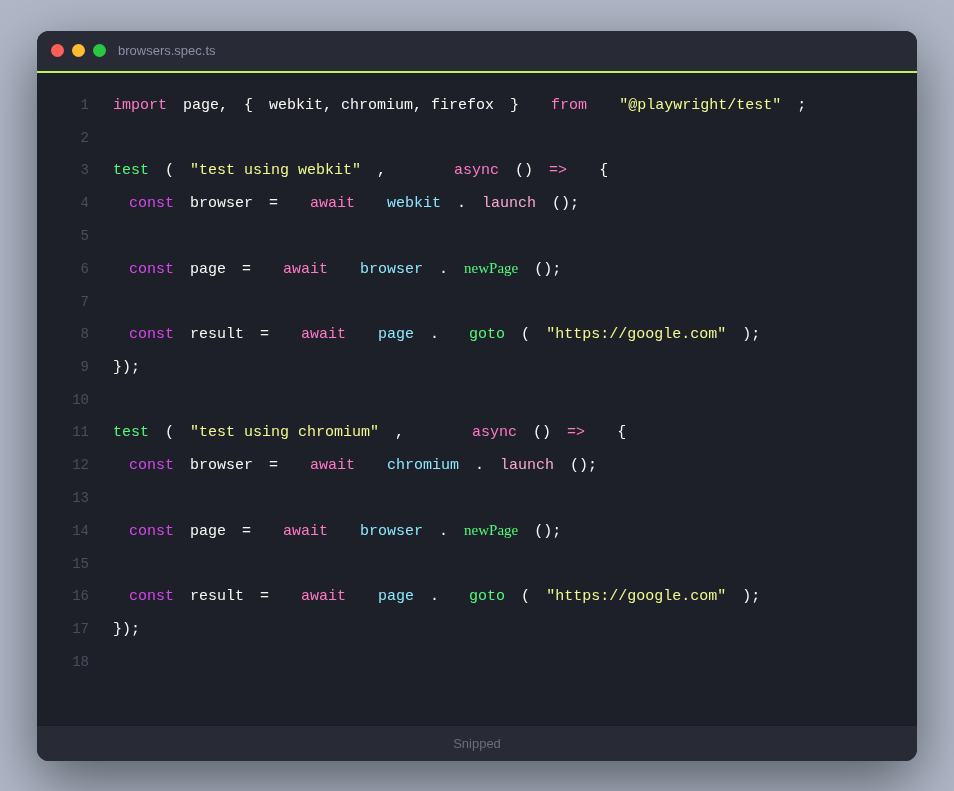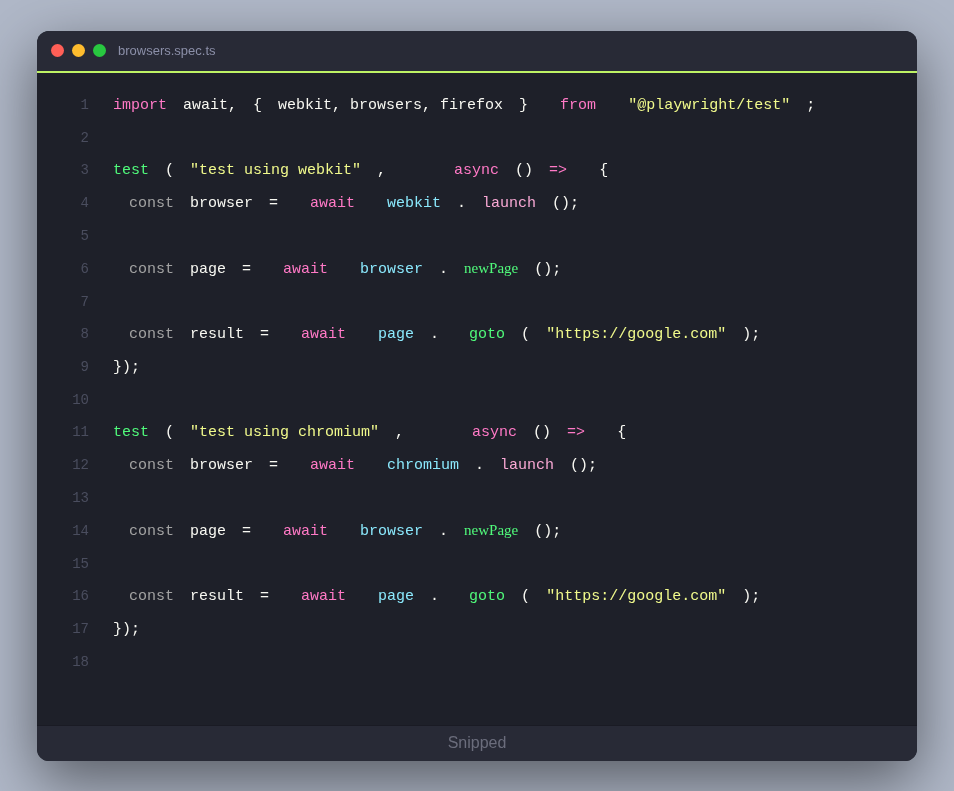--- a/index.html
+++ b/index.html
@@ -89,21 +89,21 @@
 
     .line-content {
       display: flex;
       flex-wrap: wrap;
       align-items: baseline;
       gap: 16px;
       justify-content: center;
     }
 
     .kw-import   { color: #ff79c6; }
-    .kw-const    { color: #a3a3a3; }
+    .kw-const    { color: #d946ef; }
     .kw-from     { color: #ff79c6; }
     .kw-async    { color: #ff79c6; margin-left: 36px; }
     .kw-await    { color: #ff79c6; }
     .kw-arrow    { color: #ff79c6; }
 
     .fn-test     { color: #50fa7b; }
     .fn-launch   { color: #f9a8d4; }
     .fn-newPage  { color: #50fa7b; font-family: Liberation Serif, serif; }
     .fn-goto     { color: #50fa7b; margin-left: 14px; }
 
@@ -117,21 +117,21 @@
       background: #282a36;
       display: flex;
       align-items: center;
       justify-content: center;
       border-top: 1px solid #1a1b24;
       flex-shrink: 0;
     }
 
     .statusbar-label {
       color: #6b6d7c;
-      font-size: 16px;
+      font-size: 13px;
       font-family: -apple-system, BlinkMacSystemFont, sans-serif;
     }
   </style>
 </head>
 <body>
 
 <div class="window">
   <div class="titlebar">
     <div class="traffic-lights">
       <div class="traffic-light tl-red"></div>
@@ -139,23 +139,23 @@
       <div class="traffic-light tl-green"></div>
     </div>
     <span class="filename">browsers.spec.ts</span>
   </div>
 
   <div class="code-area" id="code-area">
   <div class="line">
         <span class="line-num">1</span>
         <span class="line-content">
           <span class="kw-import">import</span>
-          <span class="plain"> await, </span>
+          <span class="plain"> page, </span>
           <span class="punct">{</span>
-          <span class="plain"> webkit, browsers, firefox </span>
+          <span class="plain"> webkit, chromium, firefox </span>
           <span class="punct">}</span>
           <span class="plain"> </span>
           <span class="kw-from">from</span>
           <span class="plain"> </span>
           <span class="str">"@playwright/test"</span>
           <span class="punct">;</span>
         </span>
       </div>
       <div class="line">
         <span class="line-num">2</span>

